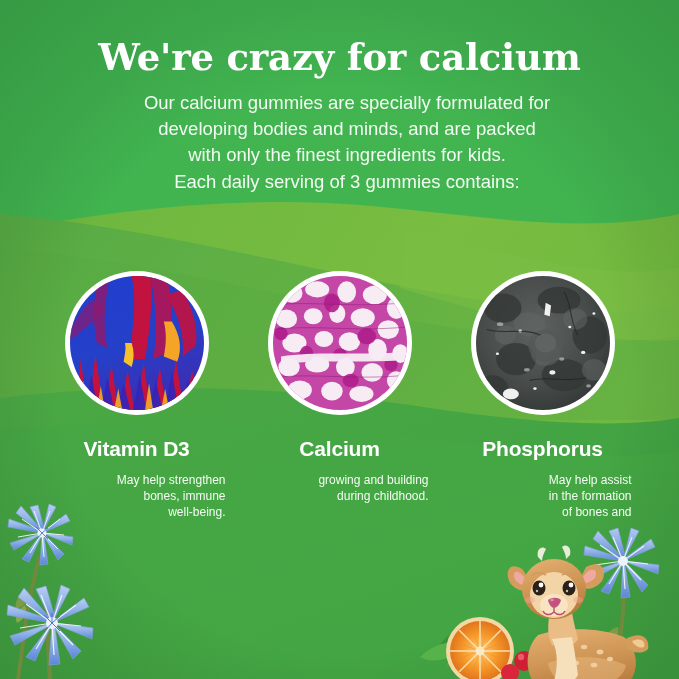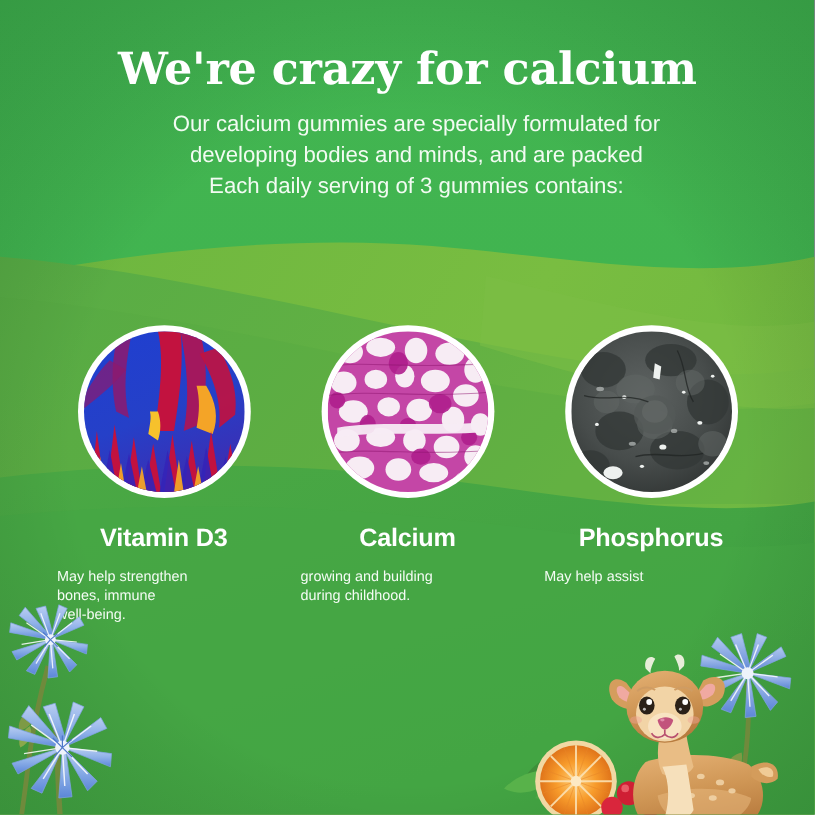--- a/index.html
+++ b/index.html
@@ -63,21 +63,21 @@
     width: 679px;
     display: flex;
     justify-content: center;
     z-index: 6;
   }
   .card {
     width: 203px;
     display: flex;
     flex-direction: column;
     align-items: center;
-    text-align: left;
+    text-align: right;
   }
   .circle-wrap {
     width: 144px;
     height: 144px;
     border-radius: 50%;
     background: #ffffff;
     display: flex;
     align-items: center;
     justify-content: center;
     box-sizing: border-box;
@@ -162,20 +162,21 @@
     <path d="M0,430 C 170,414 320,424 470,444 C 570,457 630,458 679,452 L679,679 L0,679 Z" fill="#46a645" opacity="0.7"></path>
 
     <rect x="0" y="0" width="679" height="679" fill="url(#gVig)"></rect>
   </svg>
 
   <div class="header">
     <h1 class="title">We're crazy for calcium</h1>
     <p class="subtitle">
       <span class="sline">Our calcium gummies are specially formulated for</span>
       <span class="sline">developing bodies and minds, and are packed</span>
+      <span class="sline">with only the finest ingredients for kids.</span>
       <span class="sline">Each daily serving of 3 gummies contains:</span>
     </p>
   </div>
 
   <div class="cards">
 
     <div class="card">
       <div class="circle-wrap">
         <div class="circle-img">
           <svg viewBox="0 0 100 100" width="100%" height="100%" preserveAspectRatio="xMidYMid slice">
@@ -354,20 +355,22 @@
               <path d="M8,40 C 22,44 34,38 48,44"></path>
               <path d="M40,78 C 54,74 66,80 82,76"></path>
               <path d="M66,12 C 72,24 70,34 76,44"></path>
             </g>
           </svg>
         </div>
       </div>
       <h3 class="card-title">Phosphorus</h3>
       <p class="card-desc">
         <span class="dline">May help assist</span>
+        <span class="dline">in the formation</span>
+        <span class="dline">of bones and</span>
       </p>
     </div>
   </div>
 
   <svg class="art" id="flowers-left" viewBox="0 0 130 186" width="130" height="186">
     <defs>
       <linearGradient id="petalG" x1="0" y1="0" x2="0" y2="1">
         <stop offset="0" stop-color="#b9cdf2"></stop>
         <stop offset="0.5" stop-color="#8fb1e8"></stop>
         <stop offset="1" stop-color="#5b86d8"></stop>

